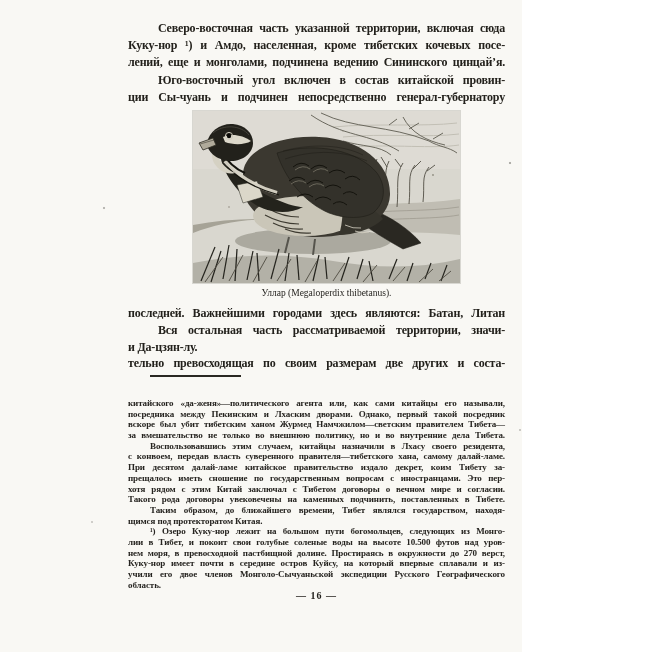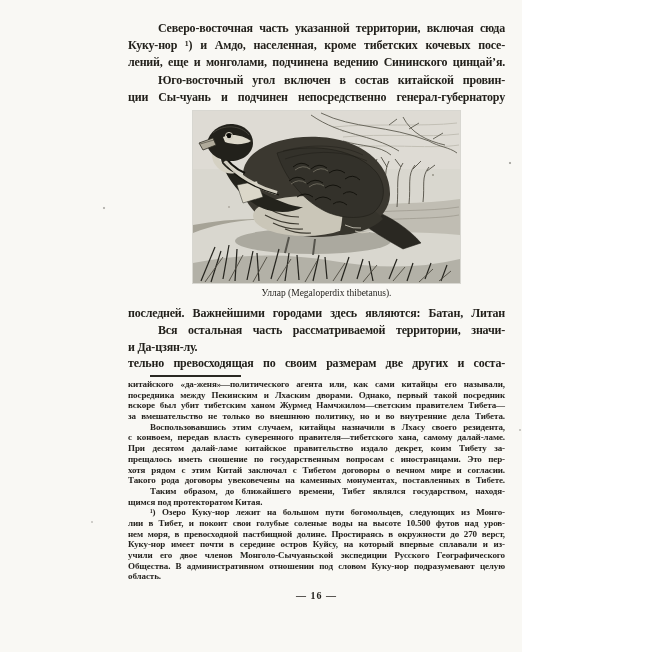--- a/index.html
+++ b/index.html
@@ -184,37 +184,36 @@
 
   <div class="tb" style="top:305px;">
     <div class="bl" style="line-height:16.8px;height:16.8px">последней. Важнейшими городами здесь являются: Батан, Литан</div>
     <div class="bl ind" style="line-height:16.8px;height:16.8px">Вся остальная часть рассматриваемой территории, значи-</div>
     <div class="bl ll" style="line-height:16.8px;height:16.8px">и Да-цзян-лу.</div>
     <div class="bl" style="line-height:16.8px;height:16.8px">тельно превосходящая по своим размерам две других и соста-</div>
   </div>
 
   <div class="fnrule"></div>
 
-  <div class="tb" style="top:379px;">
+  <div class="tb" style="top:398px;">
     <div class="fn">китайского «да-женя»—политического агента или, как сами китайцы его называли,</div>
     <div class="fn">посредника между Пекинским и Лхаским дворами. Однако, первый такой посредник</div>
     <div class="fn">вскоре был убит тибетским ханом Журмед Намчжилом—светским правителем Тибета—</div>
     <div class="fn">за вмешательство не только во внешнюю политику, но и во внутренние дела Тибета.</div>
     <div class="fn ind">Воспользовавшись этим случаем, китайцы назначили в Лхасу своего резидента,</div>
     <div class="fn">с конвоем, передав власть суверенного правителя—тибетского хана, самому далай-ламе.</div>
     <div class="fn">При десятом далай-ламе китайское правительство издало декрет, коим Тибету за-</div>
     <div class="fn">прещалось иметь сношение по государственным вопросам с иностранцами. Это пер-</div>
     <div class="fn">хотя рядом с этим Китай заключал с Тибетом договоры о вечном мире и согласии.</div>
-    <div class="fn">Такого рода договоры увековечены на каменных монументах, поставленных в Тибете.</div>
+    <div class="fn">Такого рода договоры увековечены на каменных подчинить, поставленных в Тибете.</div>
     <div class="fn ind">Таким образом, до ближайшего времени, Тибет являлся государством, находя-</div>
     <div class="fn ll">щимся под протекторатом Китая.</div>
     <div class="fn ind">¹) Озеро Куку-нор лежит на большом пути богомольцев, следующих из Монго-</div>
     <div class="fn">лии в Тибет, и покоит свои голубые соленые воды на высоте 10.500 футов над уров-</div>
     <div class="fn">нем моря, в превосходной пастбищной долине. Простираясь в окружности до 270 верст,</div>
     <div class="fn">Куку-нор имеет почти в середине остров Куйсу, на который впервые сплавали и из-</div>
     <div class="fn">учили его двое членов Монголо-Сычуаньской экспедиции Русского Географического</div>
-    <div class="fn">Общества. В административном отношении под словом Куку-нор подразумевают целую</div>
     <div class="fn ll">область.</div>
   </div>
 
   <div class="pagenum">— 16 —</div>
 
 </div>
 
 </body></html>

